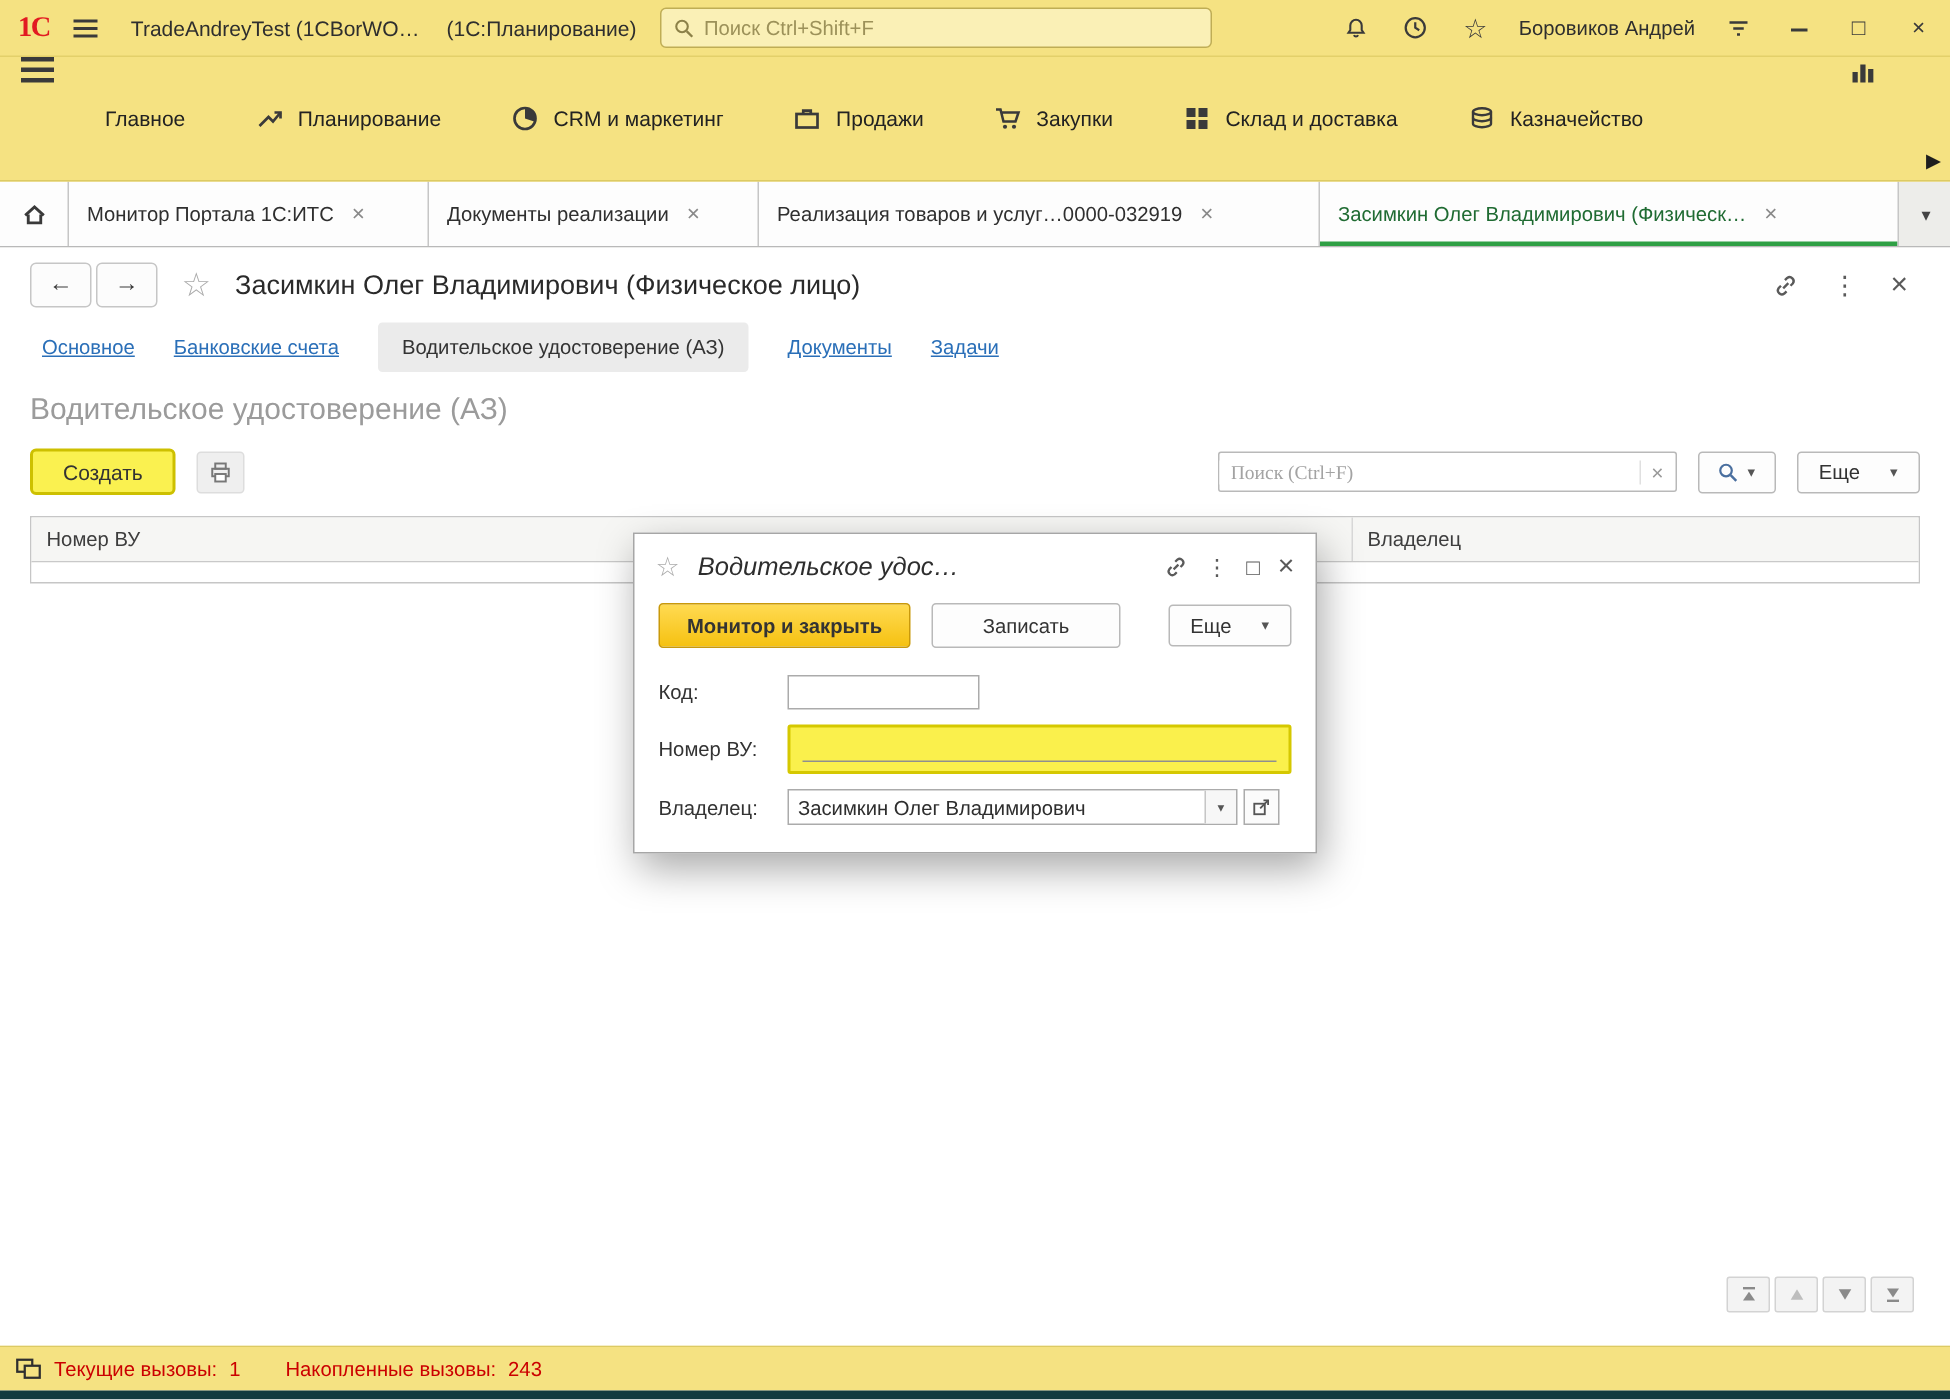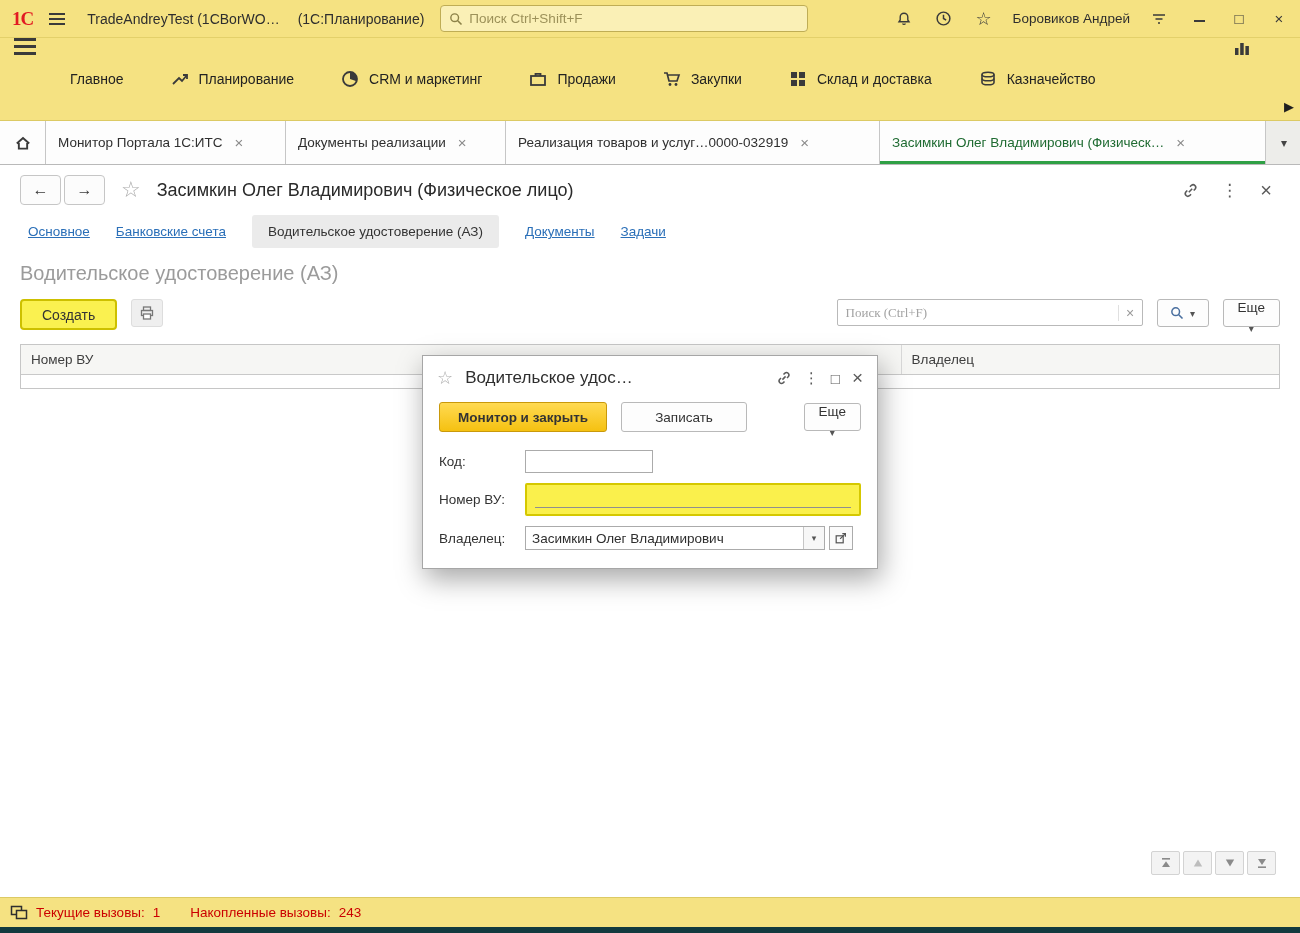--- a/index.html
+++ b/index.html
@@ -57,47 +57,47 @@
   .fh-ic { color:#5A5A5A; cursor:pointer; display:inline-flex; align-items:center; }
   .kebab { font-size:17px; }
   .fh-close { font-size:20px; }
 
   .nav-links { display:flex; align-items:center; gap:26px; padding:6px 20px 8px 28px; }
   .nav-link { color:#2A6FB8; text-decoration:underline; font-size:13.5px; cursor:pointer; white-space:nowrap; }
   .nav-pill { background:#EBEBEB; border-radius:3px; padding:9px 16px; font-size:13.5px; color:#333; cursor:pointer; white-space:nowrap; }
 
   .section-heading { font-size:20px; color:#9B9B9B; margin:6px 20px 14px; }
 
-  .list-toolbar { display:flex; align-items:flex-start; padding:0 20px; gap:14px; }
+  .list-toolbar { display:flex; align-items:center; padding:0 20px; gap:14px; }
   .create-btn { height:31px; padding:0 20px; font-size:14px; color:#333; background:#FAF150; border:2px solid #CDC000; border-radius:4px; cursor:pointer; font-family:"Liberation Sans", sans-serif; }
   .icon-btn { width:32px; height:28px; background:#EFEFEF; border:1px solid #DDD; border-radius:3px; display:flex; align-items:center; justify-content:center; color:#777; cursor:pointer; }
   .list-search-wrap { margin-left:auto; display:flex; align-items:center; height:27px; width:306px; border:1px solid #B9B9B9; border-radius:2px; }
   .list-search-wrap input { flex:1; border:none; outline:none; padding:0 8px; font-size:13px; color:#1d4ed8; font-family:Liberation Serif, serif; }
   .list-search-wrap input::placeholder { color:#A3A3A3; }
   .clear-x { width:24px; text-align:center; color:#9A9A9A; font-size:14px; cursor:pointer; border-left:1px solid #E0E0E0; }
   .mag-btn { width:52px; height:28px; border:1px solid #B9B9B9; background:#FDFDFD; border-radius:3px; display:flex; align-items:center; justify-content:center; gap:6px; cursor:pointer; color:#4A6F9F; }
   .mag-btn .dd { color:#555; font-size:10px; }
-  .more-btn { height:28px; padding:0 14px; border:1px solid #B9B9B9; background:#FDFDFD; border-radius:3px; display:flex; align-items:center; gap:8px; font-size:13.5px; color:#333; cursor:pointer; font-family:"Liberation Sans", sans-serif;flex-direction:column; }
+  .more-btn { height:28px; padding:0 14px; border:1px solid #B9B9B9; background:#FDFDFD; border-radius:3px; display:flex; align-items:center; gap:20px; font-size:13.5px; color:#333; cursor:pointer; font-family:"Liberation Sans", sans-serif; }
   .more-btn .dd { font-size:10px; color:#555; }
 
   .list-table { margin:14px 20px 0; border:1px solid #C6C6C6; }
   .thead { display:flex; height:30px; background:#F6F6F4; border-bottom:1px solid #C9C9C9; }
   .th { display:flex; align-items:center; padding:0 10px; font-size:13.5px; color:#3E3E3E; }
   .th1 { flex:0 0 70%; border-right:1px solid #D8D8D8; }
   .th2 { flex:1; }
   .empty-row { height:13px; background:#fff; }
 
   .list-nav { position:absolute; right:24px; bottom:22px; display:flex; gap:3px; }
   .list-nav button { width:29px; height:24px; border:1px solid #D3D3D3; background:#F3F3F3; border-radius:2px; display:flex; align-items:center; justify-content:center; cursor:pointer; padding:0; }
 
   
   .dialog { position:absolute; left:422px; top:190px; width:456px; background:#fff; border:1px solid #A6A6A6; box-shadow:3px 10px 26px rgba(0,0,0,.35); z-index:10; }
   .dlg-header { display:flex; align-items:center; height:44px; padding:0 14px; gap:12px; }
   .dlg-star { font-size:18px; color:#ACACAC; cursor:pointer; }
-  .dlg-title { font-size:17px; color:#2E2E2E; white-space:nowrap; overflow:hidden; flex:1; }
+  .dlg-title { font-size:17px; color:#2E2E2E; white-space:nowrap; overflow:hidden; flex:1;font-style:italic; }
   .dlg-ic { color:#5A5A5A; cursor:pointer; display:inline-flex; align-items:center; font-size:15px; }
   .dlg-buttons { display:flex; align-items:center; padding:2px 16px 12px; gap:14px; }
   .save-close-btn { height:30px; padding:0 18px; background:linear-gradient(180deg,#FFDA52,#F5C111); border:1px solid #C9990B; border-radius:3px; font-size:13.5px; font-weight:700; color:#333; cursor:pointer; font-family:"Liberation Sans", sans-serif; }
   .save-btn { height:30px; padding:0 33px; background:#FDFDFD; border:1px solid #B9B9B9; border-radius:3px; font-size:13.5px; color:#333; cursor:pointer; font-family:"Liberation Sans", sans-serif; }
   .dlg-more { margin-left:auto; }
   .dlg-fields { padding:6px 16px 18px; }
   .f-row { display:flex; align-items:center; margin-bottom:10px; }
   .f-label { width:86px; font-size:13.5px; color:#333; flex:0 0 auto; }
   .f-input { height:23px; border:1px solid #ABABAB; background:#fff; }
   .kod-input { width:128px; outline:none; padding:0 6px; font-family:"Liberation Sans", sans-serif; font-size:13px; }

